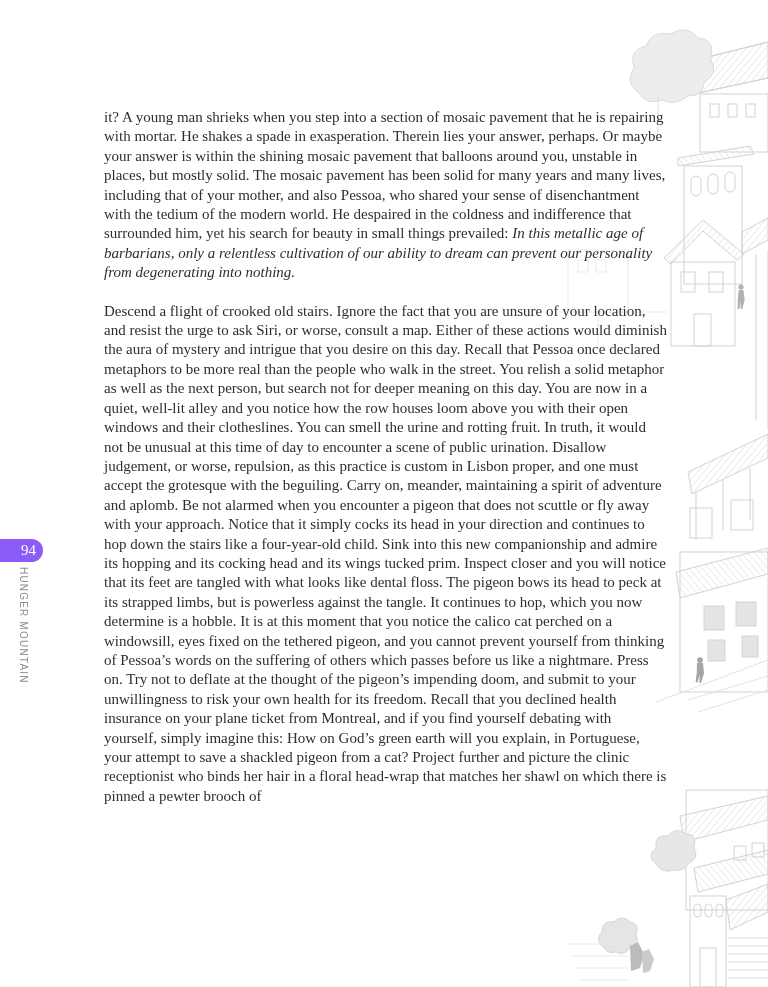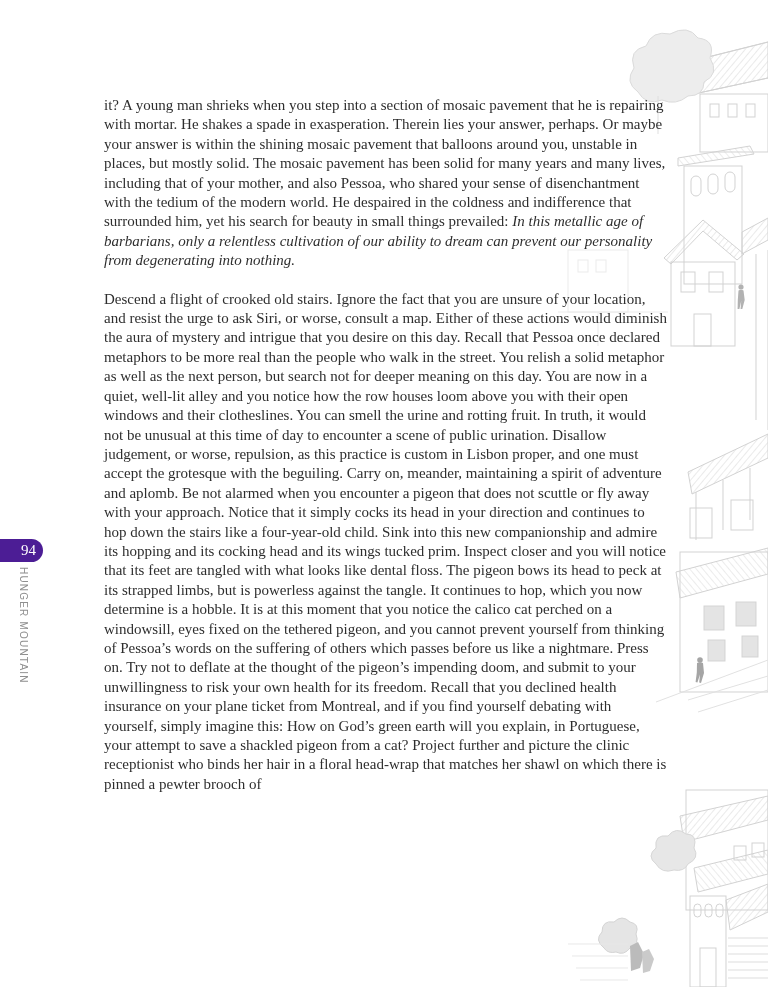--- a/index.html
+++ b/index.html
@@ -23,29 +23,29 @@
     position: absolute;
     left: 104px;
     top: 96px;
     width: 563px;
     z-index: 2;
     color: #2e2e2e;
     font-size: 15px;
     line-height: 19.4px;
     text-align: left;
   }
-  .text-col p { margin: 0 0 19px 0; }
+  .text-col p { margin: 12px 0 19px 0; }
   .text-col em { font-style: italic; }
   .page-tab {
     position: absolute;
     left: 0;
     top: 539px;
     width: 43px;
     height: 23px;
-    background: #4c1d95;
+    background: #8b5cf6;
     border-radius: 0 12px 12px 0;
     color: #ffffff;
     font-family: "Liberation Serif", serif;
     font-size: 15px;
     line-height: 23px;
     text-align: right;
     padding-right: 7px;
     box-sizing: border-box;
     z-index: 3;
   }

